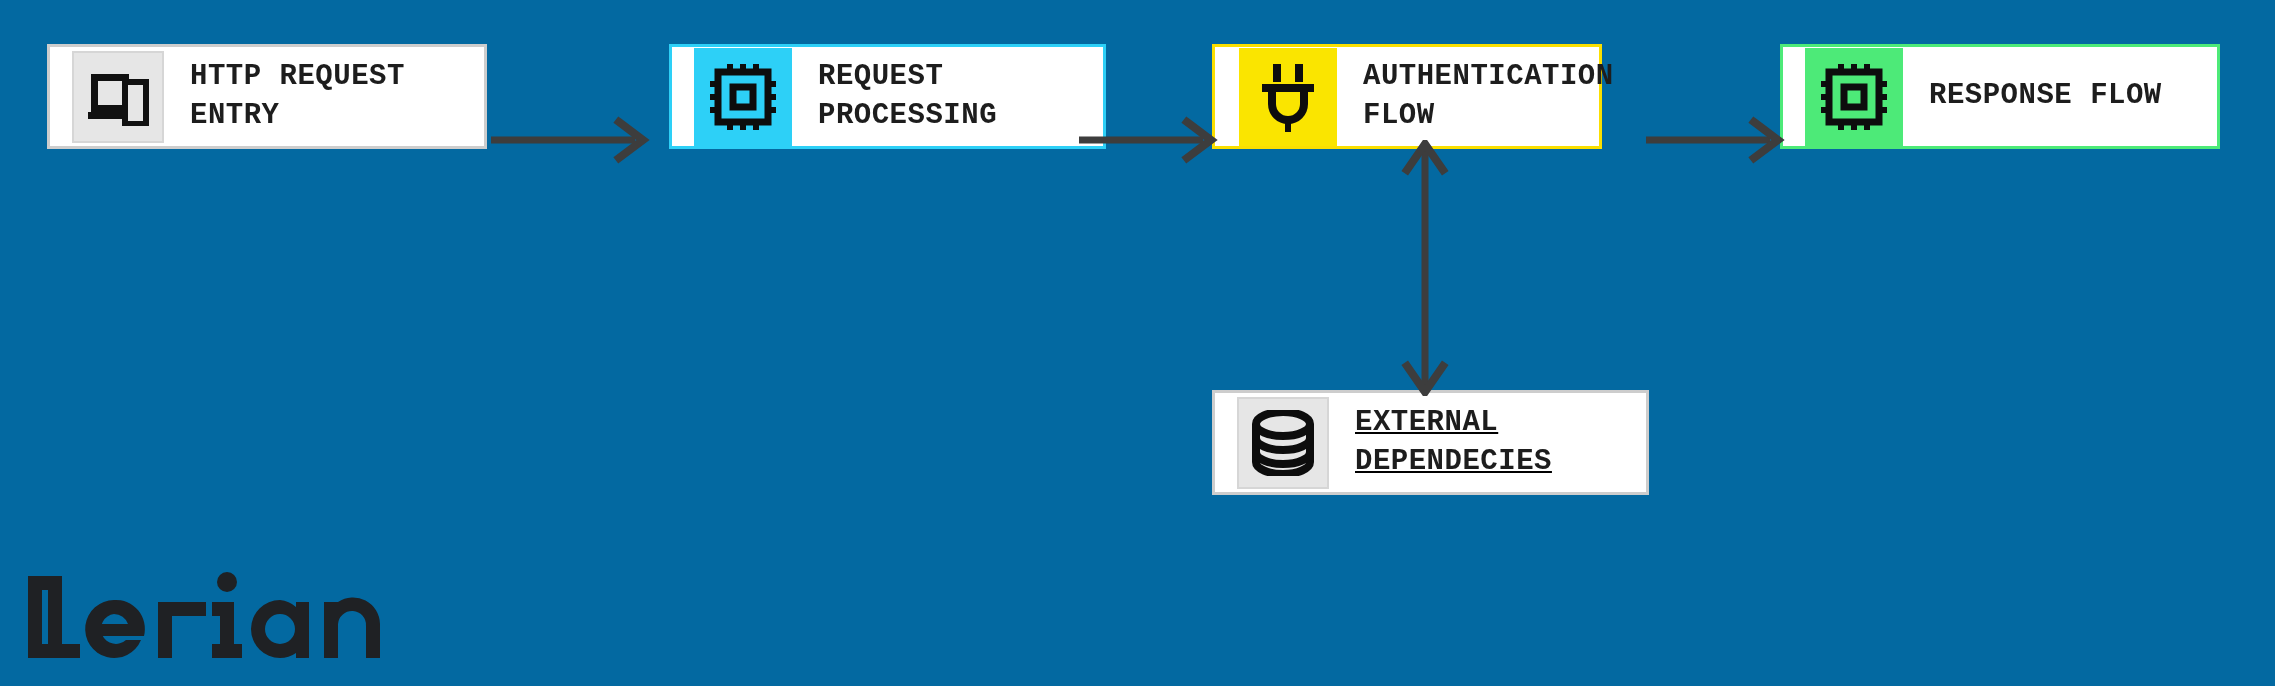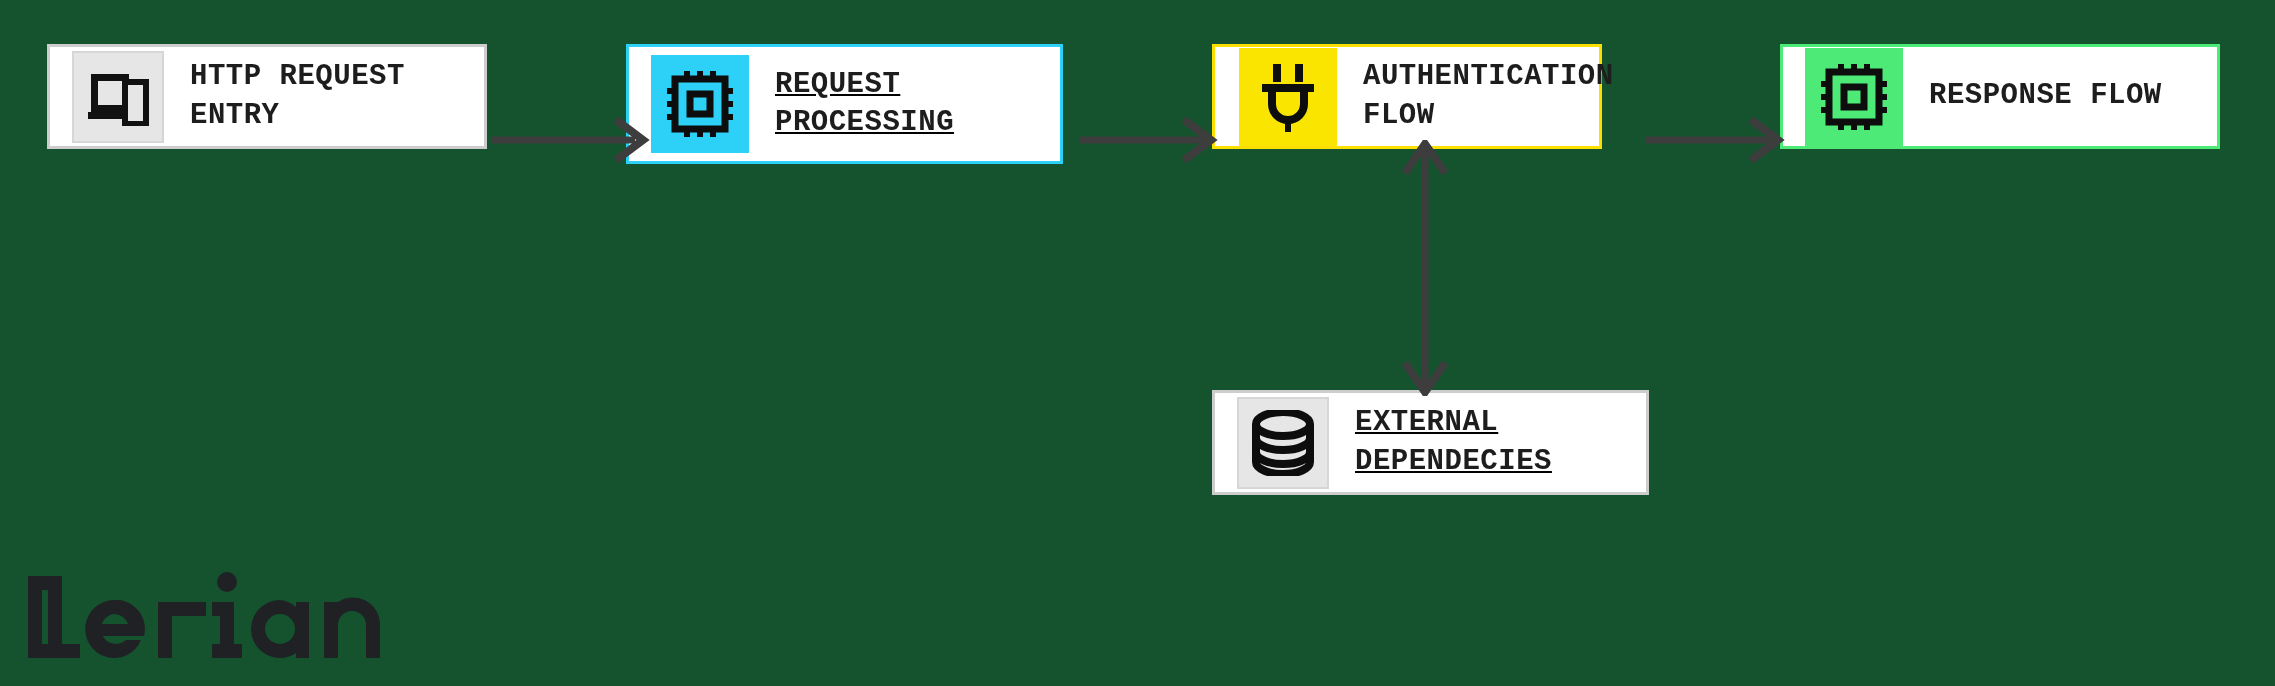--- a/index.html
+++ b/index.html
@@ -13,21 +13,21 @@
     width: 2275px;
     height: 686px;
     position: relative;
     overflow: hidden;
   }
 
   #canvas {
     position: relative;
     width: 2275px;
     height: 686px;
-    background: #14532d;
+    background: #0369a1;
   }
 
   
   .node {
     position: absolute;
     box-sizing: border-box;
     background: #ffffff;
     border: 3px solid #cccccc;
     display: flex;
     align-items: center;
@@ -55,23 +55,22 @@
   }
 
   
   #node-http-request-entry {
     left: 47px;  top: 44px;  width: 440px; height: 105px;
     border-color: #cdcdcd;
   }
   #node-http-request-entry .icon-tile { background: #e6e6e6; border: 2px solid #d6d6d6; width: 92px; height: 92px; }
 
   #node-request-processing {
-    left: 626px; top: 44px; width: 437px; height: 120px;
+    left: 669px; top: 44px; width: 437px; height: 105px;
     border-color: #2dd0f7;
-    text-decoration: underline;
   }
   #node-request-processing .icon-tile { background: #2dd0f7; width: 98px; height: 98px; }
 
   #node-authentication-flow {
     left: 1212px; top: 44px; width: 390px; height: 105px;
     border-color: #fadf00;
     padding-left: 24px;
   }
   #node-authentication-flow .icon-tile { background: #fae500; width: 98px; height: 98px; }
 

